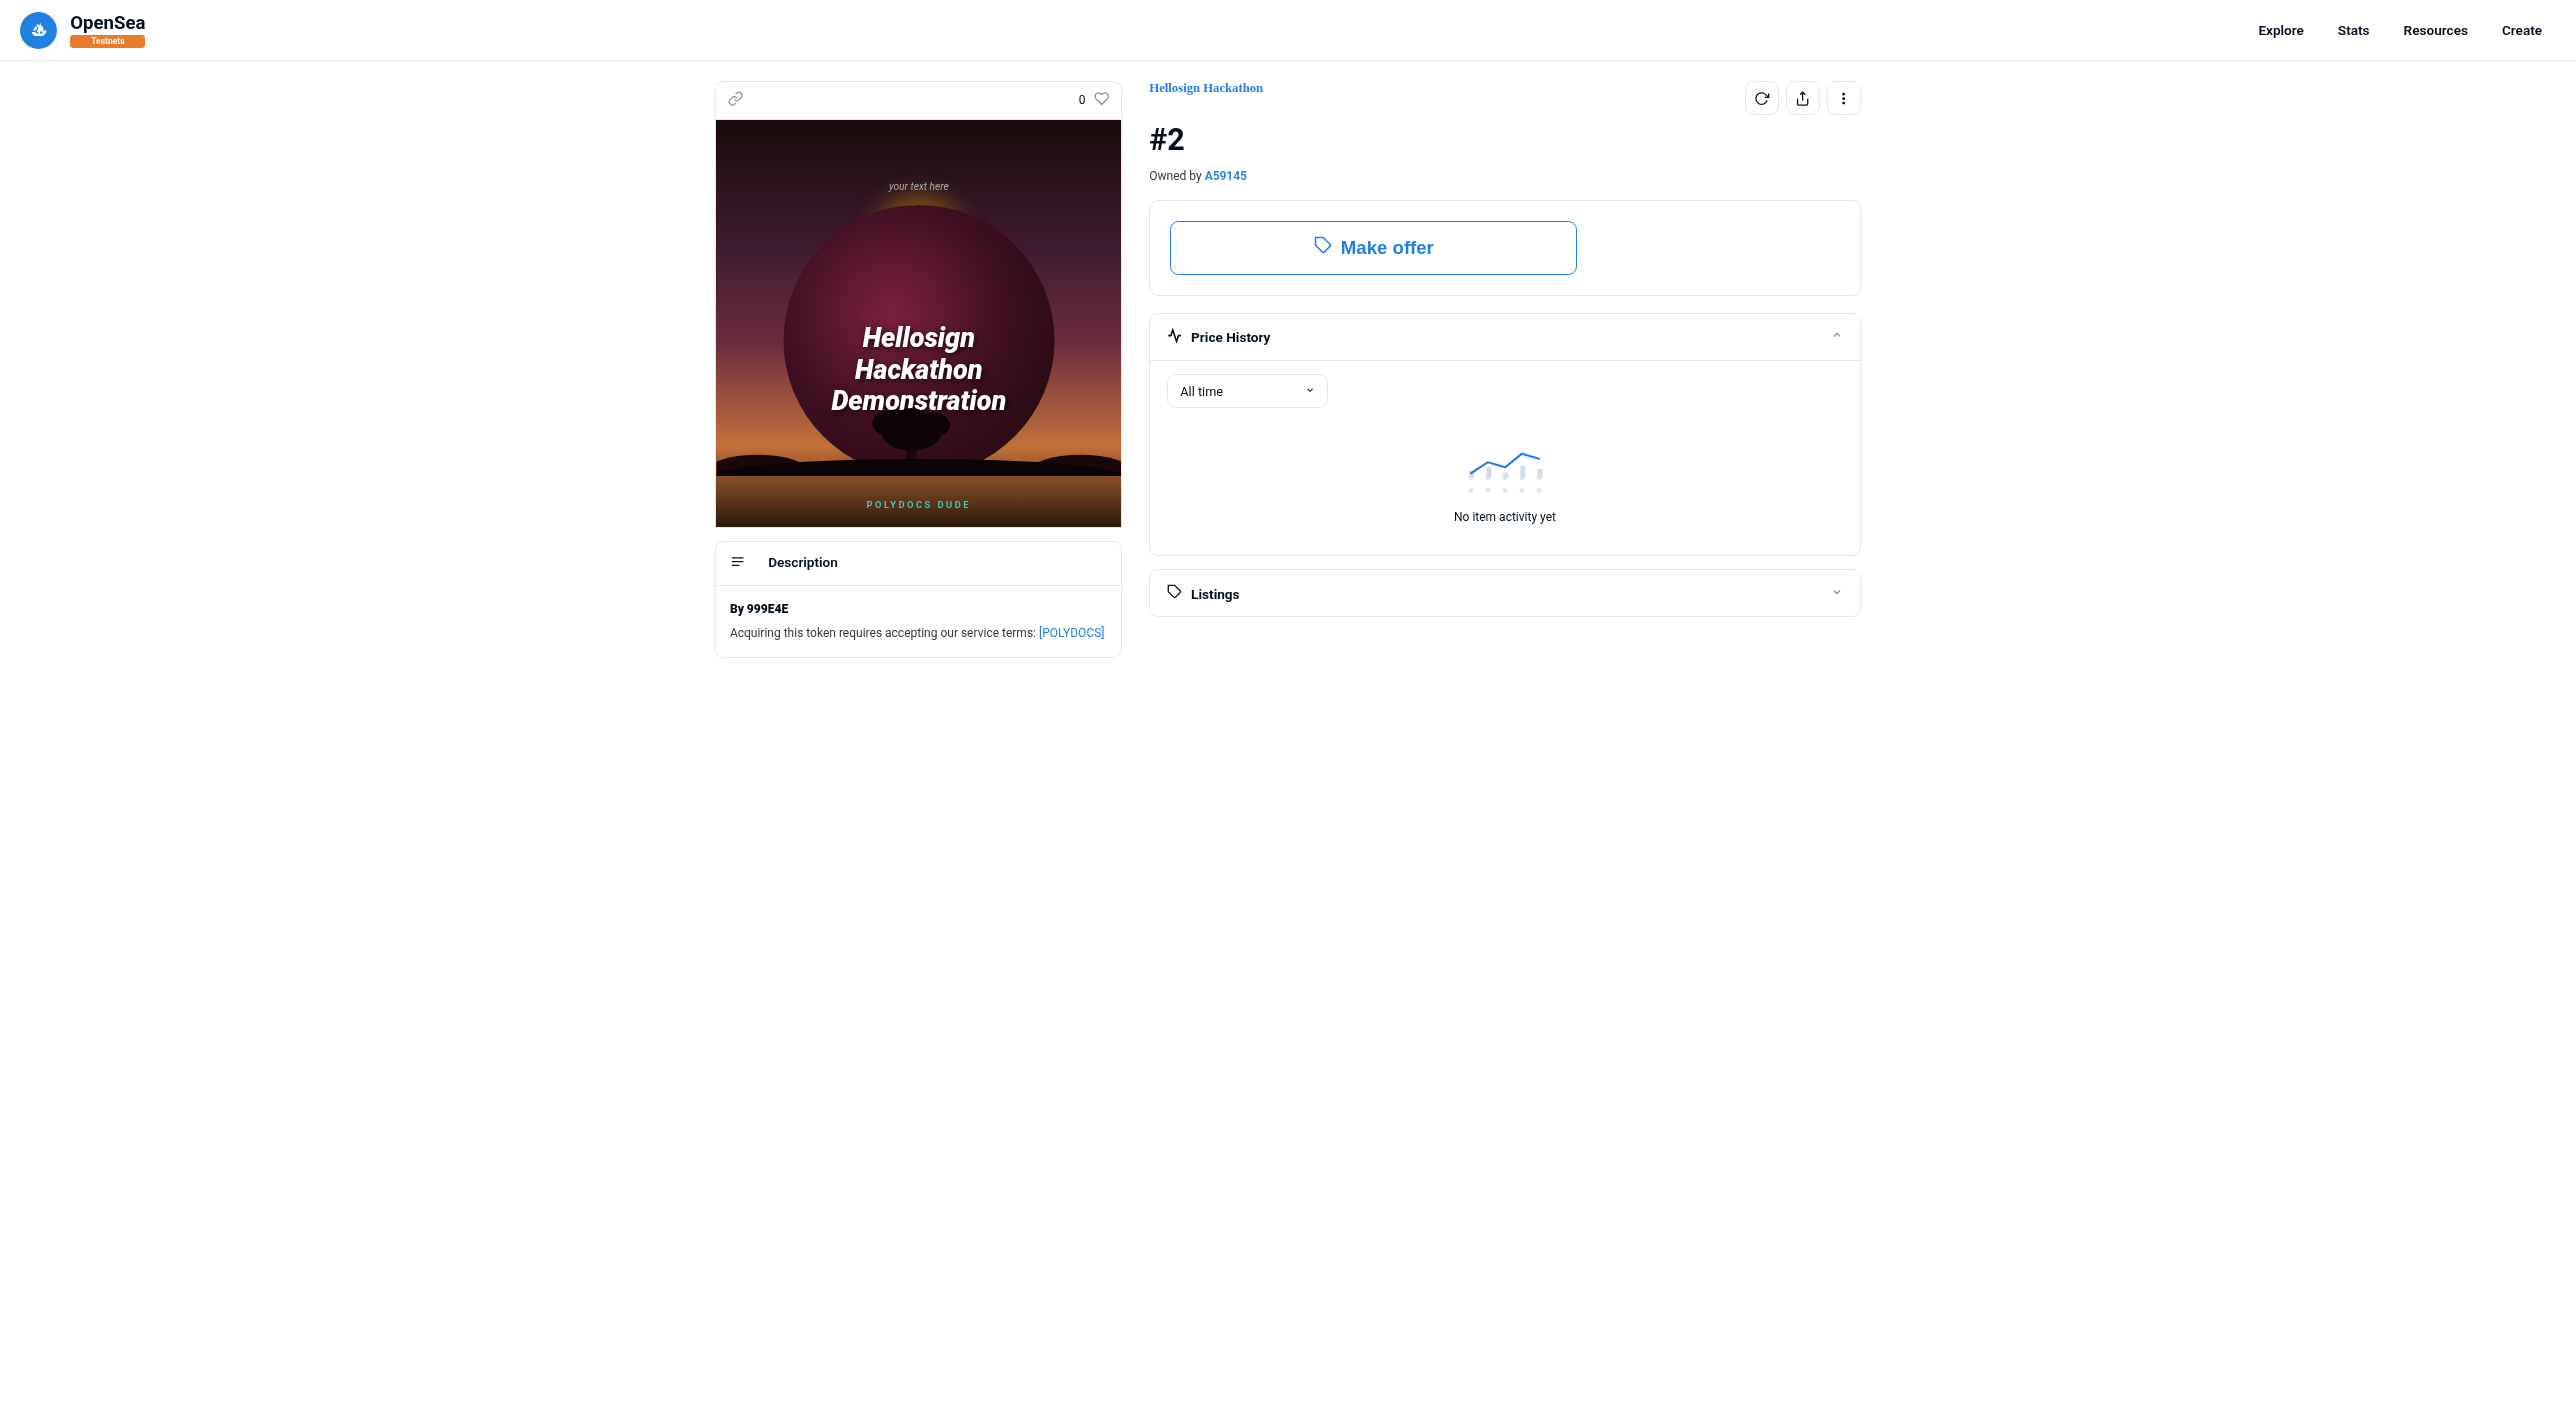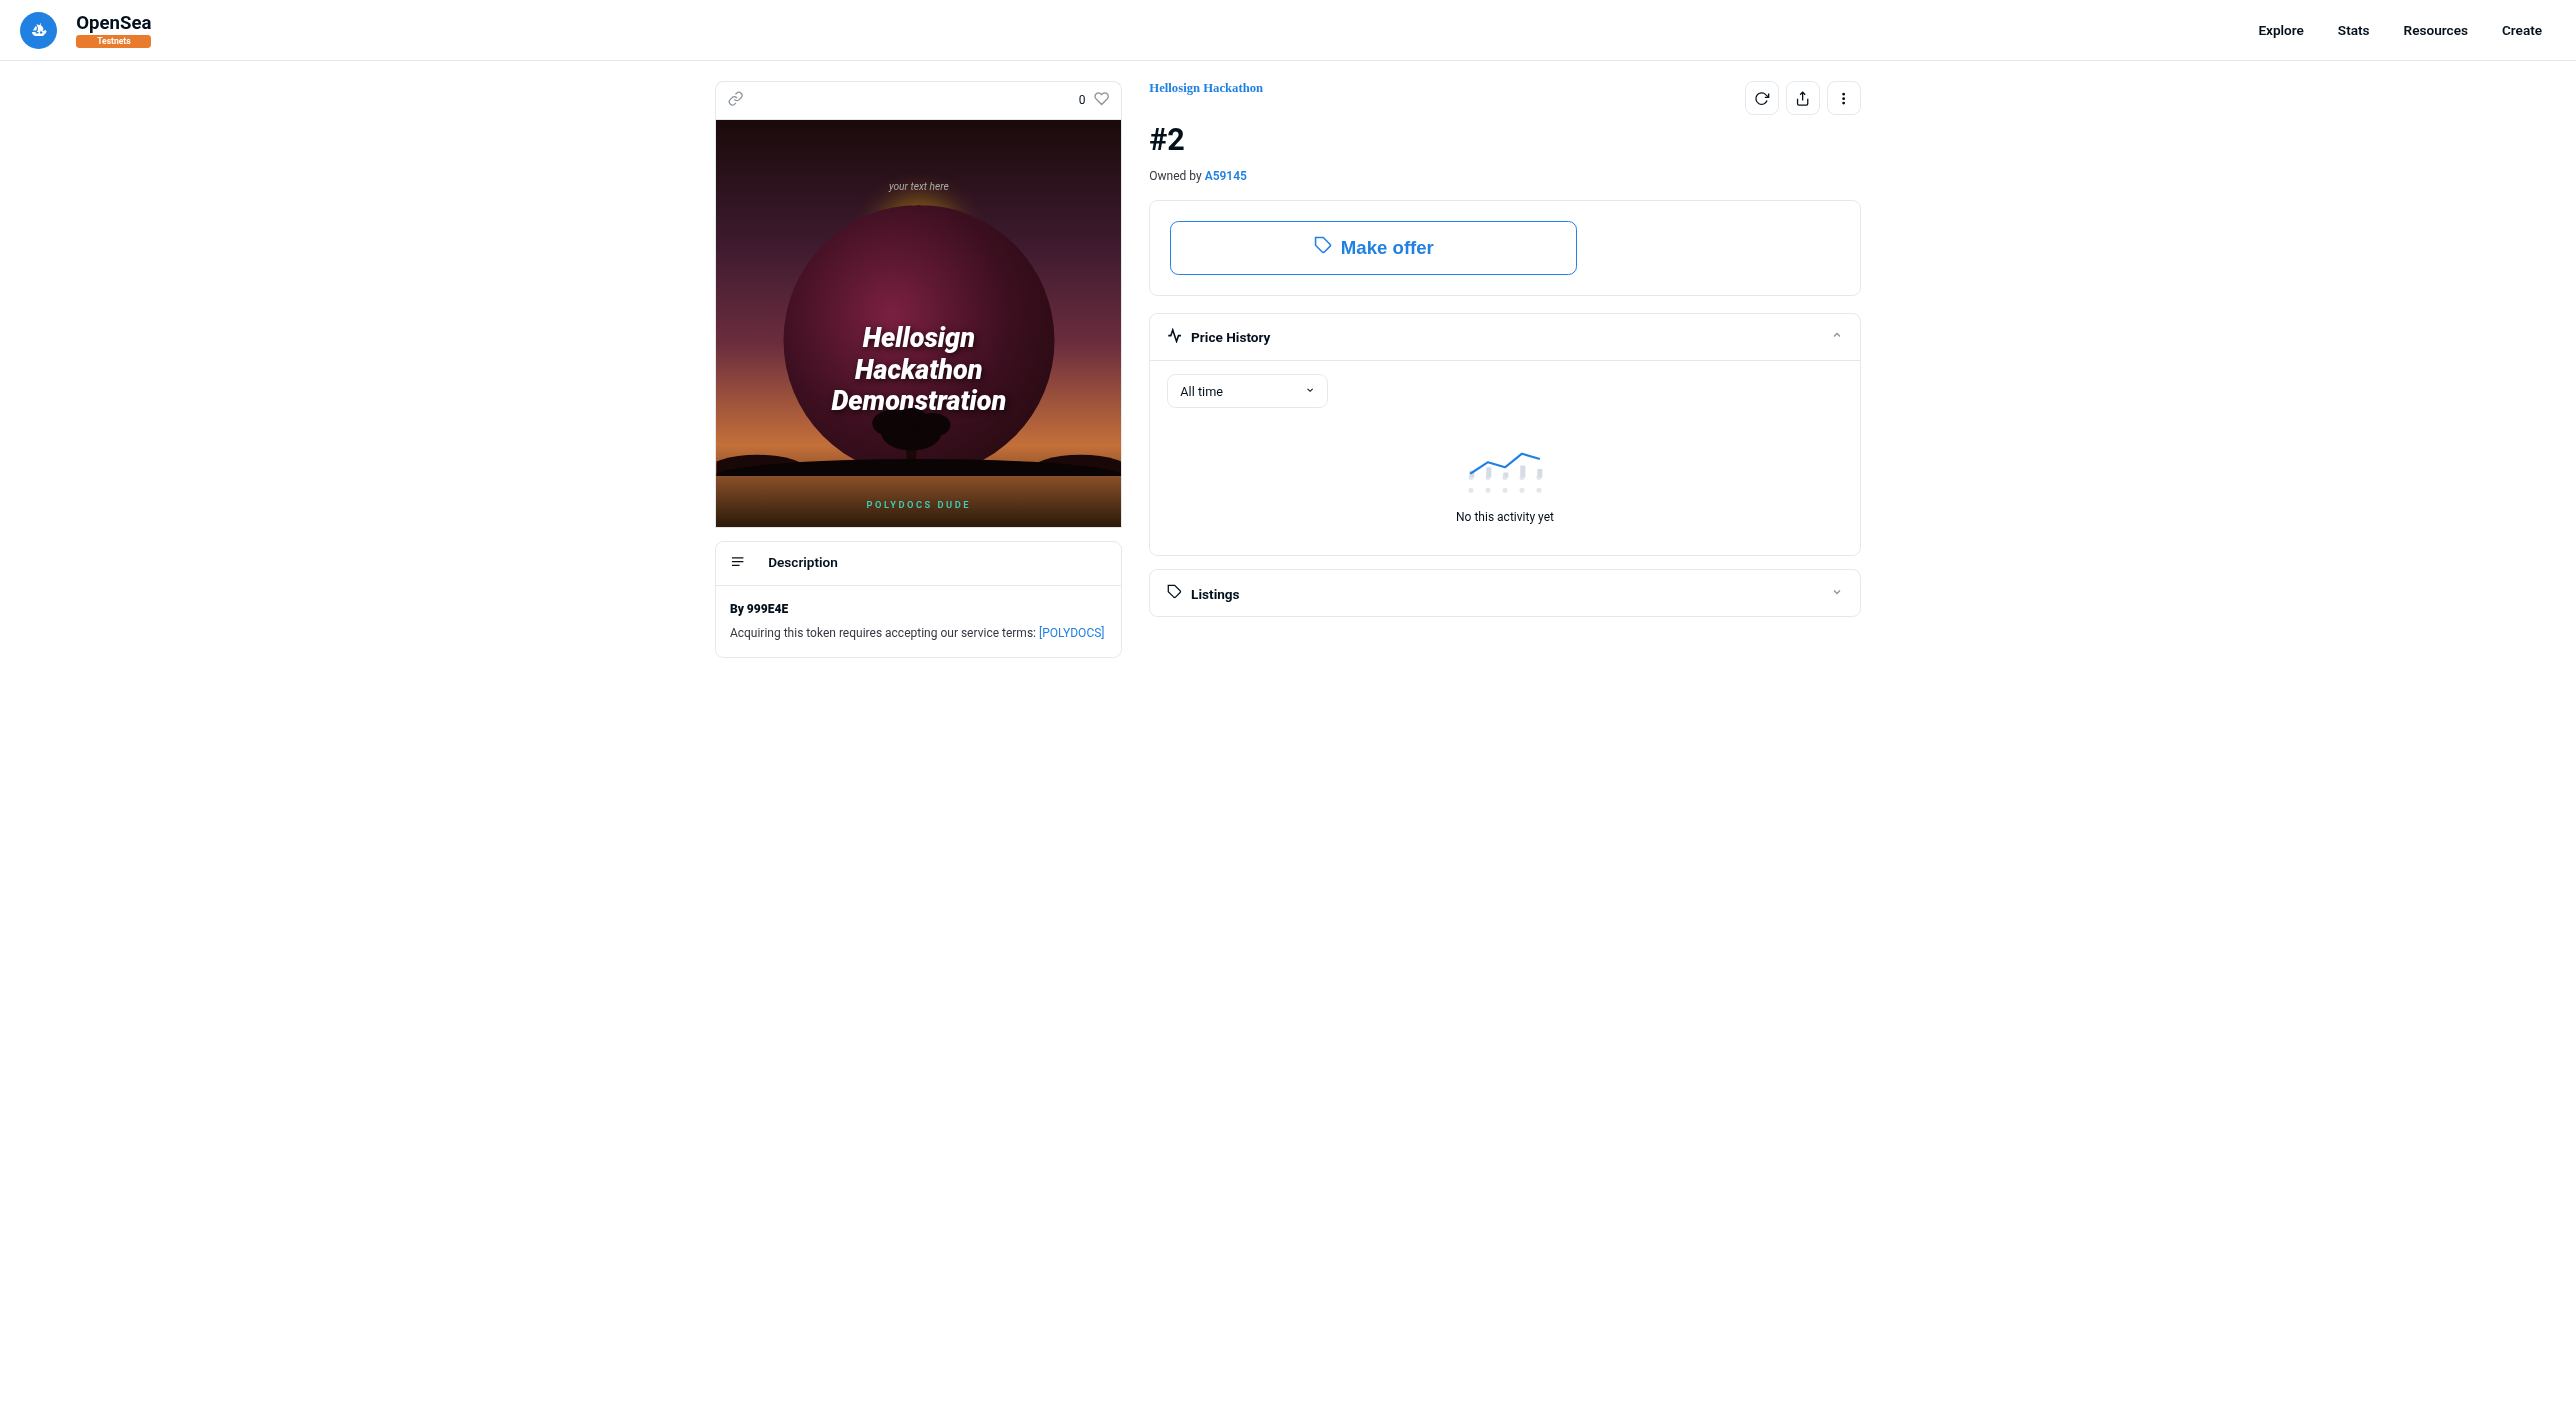--- a/index.html
+++ b/index.html
@@ -13,21 +13,21 @@
       height: 61px;
       border-bottom: 0.8px solid #e5e8eb;
       position: sticky;
       top: 0;
       background: #fff;
       z-index: 100;
     }
     .logo-area {
       display: flex;
       align-items: center;
-      gap: 19px;
+      gap: 13px;
       margin-right: 20.3px;
       flex-shrink: 0;
     }
     .logo-icon {
       width: 37px;
       height: 37px;
       border-radius: 50%;
       background: #2081e2;
       display: flex;
       align-items: center;
@@ -592,21 +592,21 @@
             <circle cx="100" cy="65" r="3" fill="#e5e8eb"></circle>
 
             <rect x="18" y="42" width="6" height="8" fill="#d4dce6" rx="1"></rect>
             <rect x="38" y="38" width="6" height="12" fill="#d4dce6" rx="1"></rect>
             <rect x="58" y="44" width="6" height="6" fill="#d4dce6" rx="1"></rect>
             <rect x="78" y="36" width="6" height="14" fill="#d4dce6" rx="1"></rect>
             <rect x="98" y="40" width="6" height="10" fill="#d4dce6" rx="1"></rect>
 
             <polyline points="20,45 40,32 60,38 80,22 100,28" fill="none" stroke="#2081e2" stroke-width="2.5" stroke-linecap="round" stroke-linejoin="round"></polyline>
           </svg>
-          <span>No this activity yet</span>
+          <span>No item activity yet</span>
         </div>
       </div>
     </div>
 
     <div class="section-card">
       <div class="listings-header section-header">
         <div class="listings-header-left section-header-left">
           <span>
             <svg width="15.3" height="15.3" viewBox="0 0 24 24" fill="none" stroke="#04111d" stroke-width="2">
               <path d="M20.59 13.41l-7.17 7.17a2 2 0 0 1-2.83 0L2 12V2h10l8.59 8.59a2 2 0 0 1 0 2.82z"></path>

